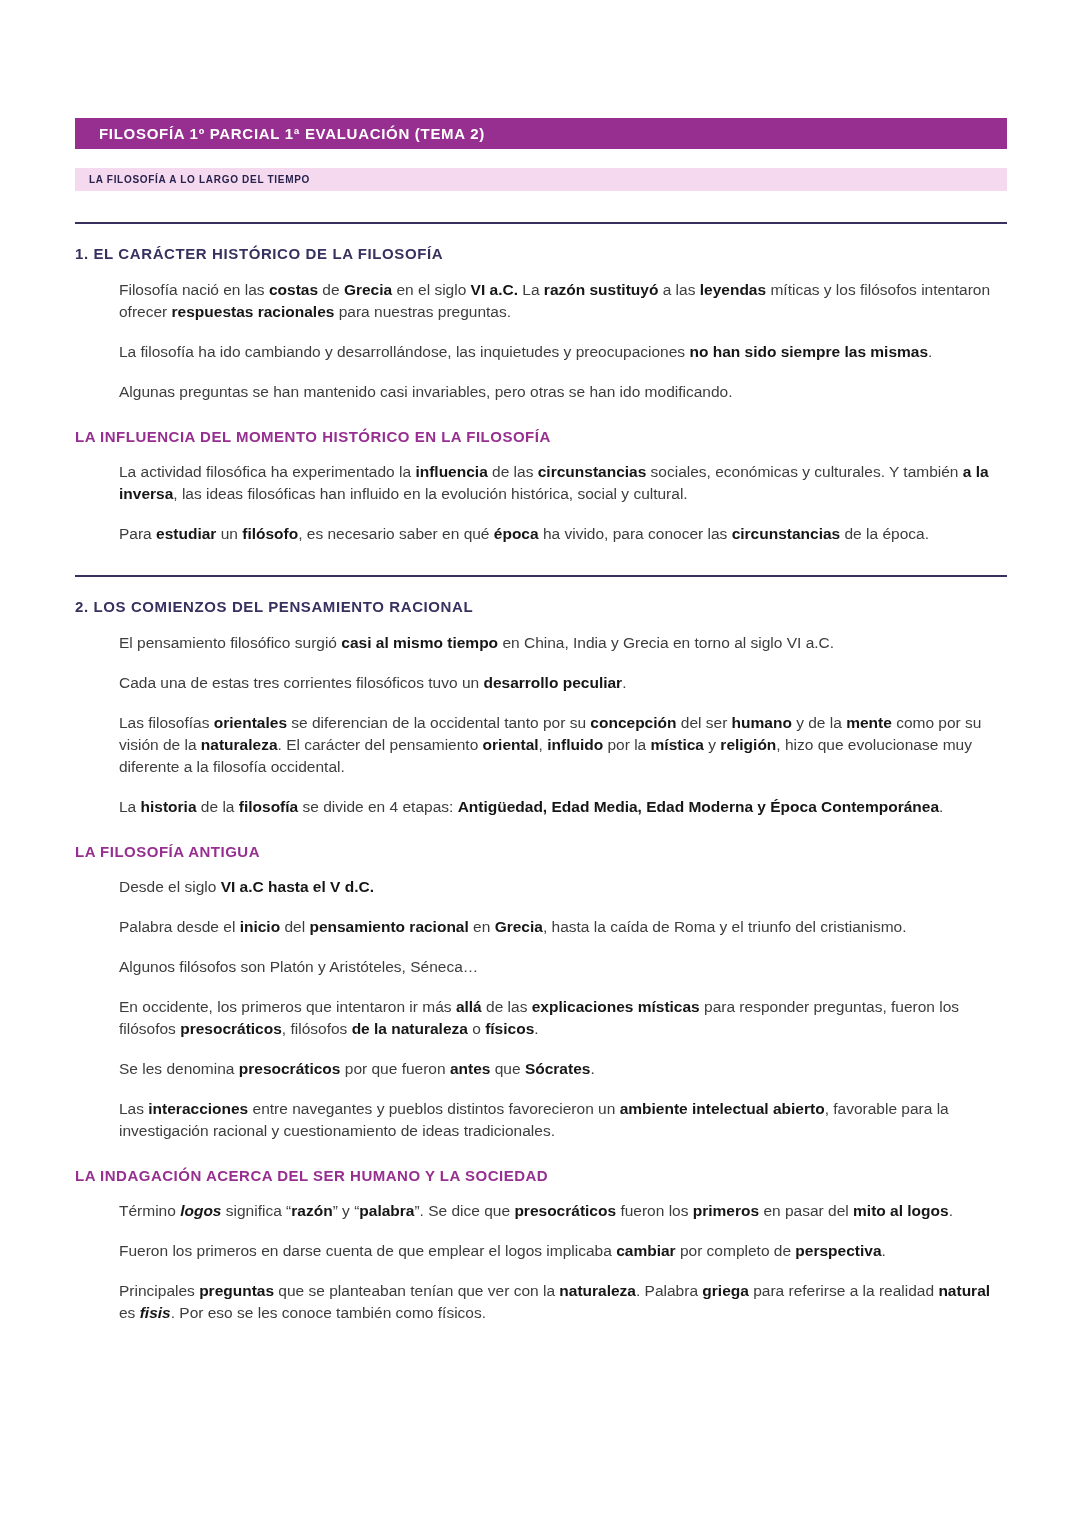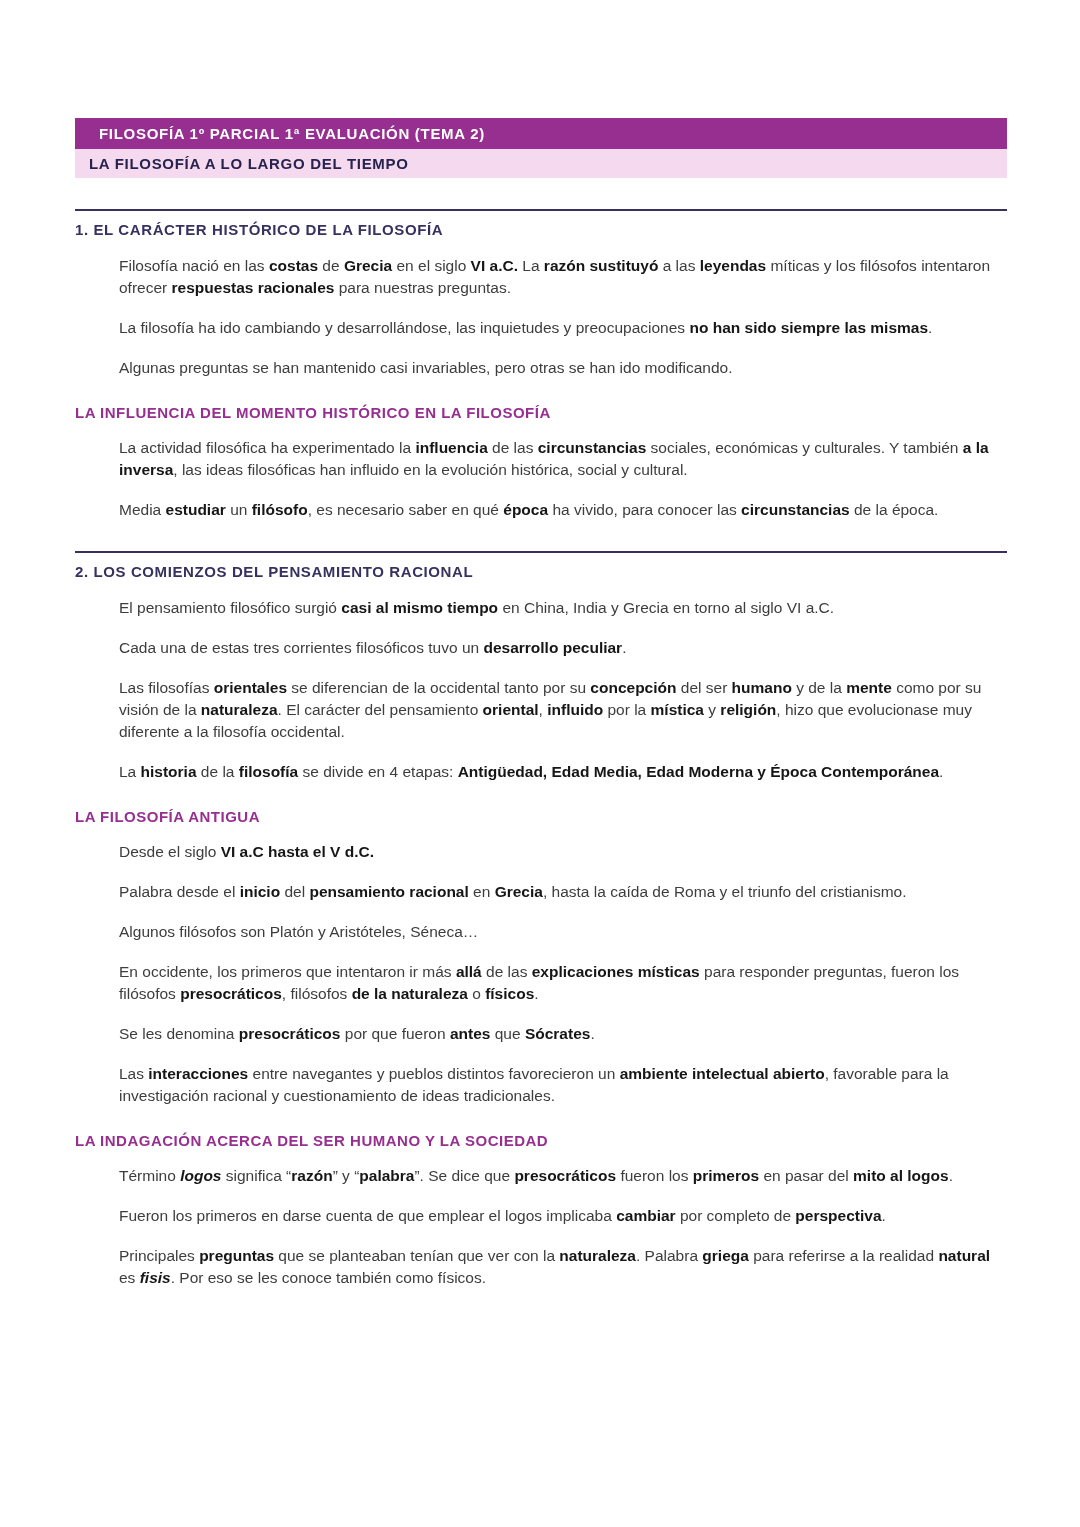--- a/index.html
+++ b/index.html
@@ -16,28 +16,28 @@
     -webkit-font-smoothing:antialiased;
   }
   .page { padding:118px 73px 60px 75px; }
   .banner {
     background:var(--header-bg); color:var(--header-text);
     font-weight:bold; font-size:15px; letter-spacing:.7px;
     padding:7px 24px;
   }
   .subbanner {
     background:var(--subheader-bg); color:var(--subheader-text);
-    font-weight:bold; font-size:15px; letter-spacing:.7px;
-    padding:6px 14px; 
+    font-weight:bold; font-size:10px; letter-spacing:.7px;
+    padding:6px 14px; margin-top:19px;
   }
   .doc-body { margin-top:31px; }
   .section-heading {
     border-top:2px solid var(--rule); color:var(--section-heading);
     font-size:15px; letter-spacing:.6px; font-weight:bold;
-    padding-top:10px; margin:30px 0 17px 0;
+    padding-top:21px; margin:30px 0 17px 0;
   }
   .doc-body > .section-heading:first-child { margin-top:0; }
   .subsection-heading {
     color:var(--subsection-heading); font-size:15px;
     letter-spacing:.5px; font-weight:bold; margin:25px 0 16px 0;
   }
   .paragraph {
     font-size:15.5px; line-height:1.42; color:var(--body-text);
     margin-bottom:18px;
     margin-left:44px;
@@ -51,21 +51,21 @@
 <div class="page">
   <div class="banner">FILOSOFÍA 1º PARCIAL 1ª EVALUACIÓN (TEMA 2)</div>
   <div class="subbanner">LA FILOSOFÍA A LO LARGO DEL TIEMPO</div>
   <div class="doc-body">
       <h2 class="section-heading"><span class="">1. EL CARÁCTER HISTÓRICO DE LA FILOSOFÍA</span></h2>
       <p class="paragraph"><span class="">Filosofía nació en las </span><span class="b">costas</span><span class=""> de </span><span class="b">Grecia</span><span class=""> en el siglo </span><span class="b">VI a.C.</span><span class=""> La </span><span class="b">razón sustituyó</span><span class=""> a las </span><span class="b">leyendas</span><span class=""> míticas y los filósofos intentaron ofrecer </span><span class="b">respuestas racionales</span><span class=""> para nuestras preguntas.</span></p>
       <p class="paragraph"><span class="">La filosofía ha ido cambiando y desarrollándose, las inquietudes y preocupaciones </span><span class="b">no han sido siempre las mismas</span><span class="">.</span></p>
       <p class="paragraph"><span class="">Algunas preguntas se han mantenido casi invariables, pero otras se han ido modificando.</span></p>
       <h3 class="subsection-heading"><span class="">LA INFLUENCIA DEL MOMENTO HISTÓRICO EN LA FILOSOFÍA</span></h3>
       <p class="paragraph"><span class="">La actividad filosófica ha experimentado la </span><span class="b">influencia</span><span class=""> de las </span><span class="b">circunstancias</span><span class=""> sociales, económicas y culturales. Y también </span><span class="b">a la inversa</span><span class="">, las ideas filosóficas han influido en la evolución histórica, social y cultural.</span></p>
-      <p class="paragraph"><span class="">Media </span><span class="b">estudiar</span><span class=""> un </span><span class="b">filósofo</span><span class="">, es necesario saber en qué </span><span class="b">época</span><span class=""> ha vivido, para conocer las </span><span class="b">circunstancias</span><span class=""> de la época.</span></p>
+      <p class="paragraph"><span class="">Para </span><span class="b">estudiar</span><span class=""> un </span><span class="b">filósofo</span><span class="">, es necesario saber en qué </span><span class="b">época</span><span class=""> ha vivido, para conocer las </span><span class="b">circunstancias</span><span class=""> de la época.</span></p>
       <h2 class="section-heading"><span class="">2. LOS COMIENZOS DEL PENSAMIENTO RACIONAL</span></h2>
       <p class="paragraph"><span class="">El pensamiento filosófico surgió </span><span class="b">casi al mismo tiempo</span><span class=""> en China, India y Grecia en torno al siglo VI a.C.</span></p>
       <p class="paragraph"><span class="">Cada una de estas tres corrientes filosóficos tuvo un </span><span class="b">desarrollo peculiar</span><span class="">.</span></p>
       <p class="paragraph"><span class="">Las filosofías </span><span class="b">orientales</span><span class=""> se diferencian de la occidental tanto por su </span><span class="b">concepción</span><span class=""> del ser </span><span class="b">humano</span><span class=""> y de la </span><span class="b">mente</span><span class=""> como por su visión de la </span><span class="b">naturaleza</span><span class="">. El carácter del pensamiento </span><span class="b">oriental</span><span class="">, </span><span class="b">influido</span><span class=""> por la </span><span class="b">mística</span><span class=""> y </span><span class="b">religión</span><span class="">, hizo que evolucionase muy diferente a la filosofía occidental.</span></p>
       <p class="paragraph"><span class="">La </span><span class="b">historia</span><span class=""> de la </span><span class="b">filosofía</span><span class=""> se divide en 4 etapas: </span><span class="b">Antigüedad, Edad Media, Edad Moderna y Época Contemporánea</span><span class="">.</span></p>
       <h3 class="subsection-heading"><span class="">LA FILOSOFÍA ANTIGUA</span></h3>
       <p class="paragraph"><span class="">Desde el siglo </span><span class="b">VI a.C hasta el V d.C.</span></p>
       <p class="paragraph"><span class="">Palabra desde el </span><span class="b">inicio</span><span class=""> del </span><span class="b">pensamiento racional</span><span class=""> en </span><span class="b">Grecia</span><span class="">, hasta la caída de Roma y el triunfo del cristianismo.</span></p>
       <p class="paragraph"><span class="">Algunos filósofos son Platón y Aristóteles, Séneca…</span></p>
       <p class="paragraph"><span class="">En occidente, los primeros que intentaron ir más </span><span class="b">allá</span><span class=""> de las </span><span class="b">explicaciones místicas</span><span class=""> para responder preguntas, fueron los filósofos </span><span class="b">presocráticos</span><span class="">, filósofos </span><span class="b">de la naturaleza</span><span class=""> o </span><span class="b">físicos</span><span class="">.</span></p>

